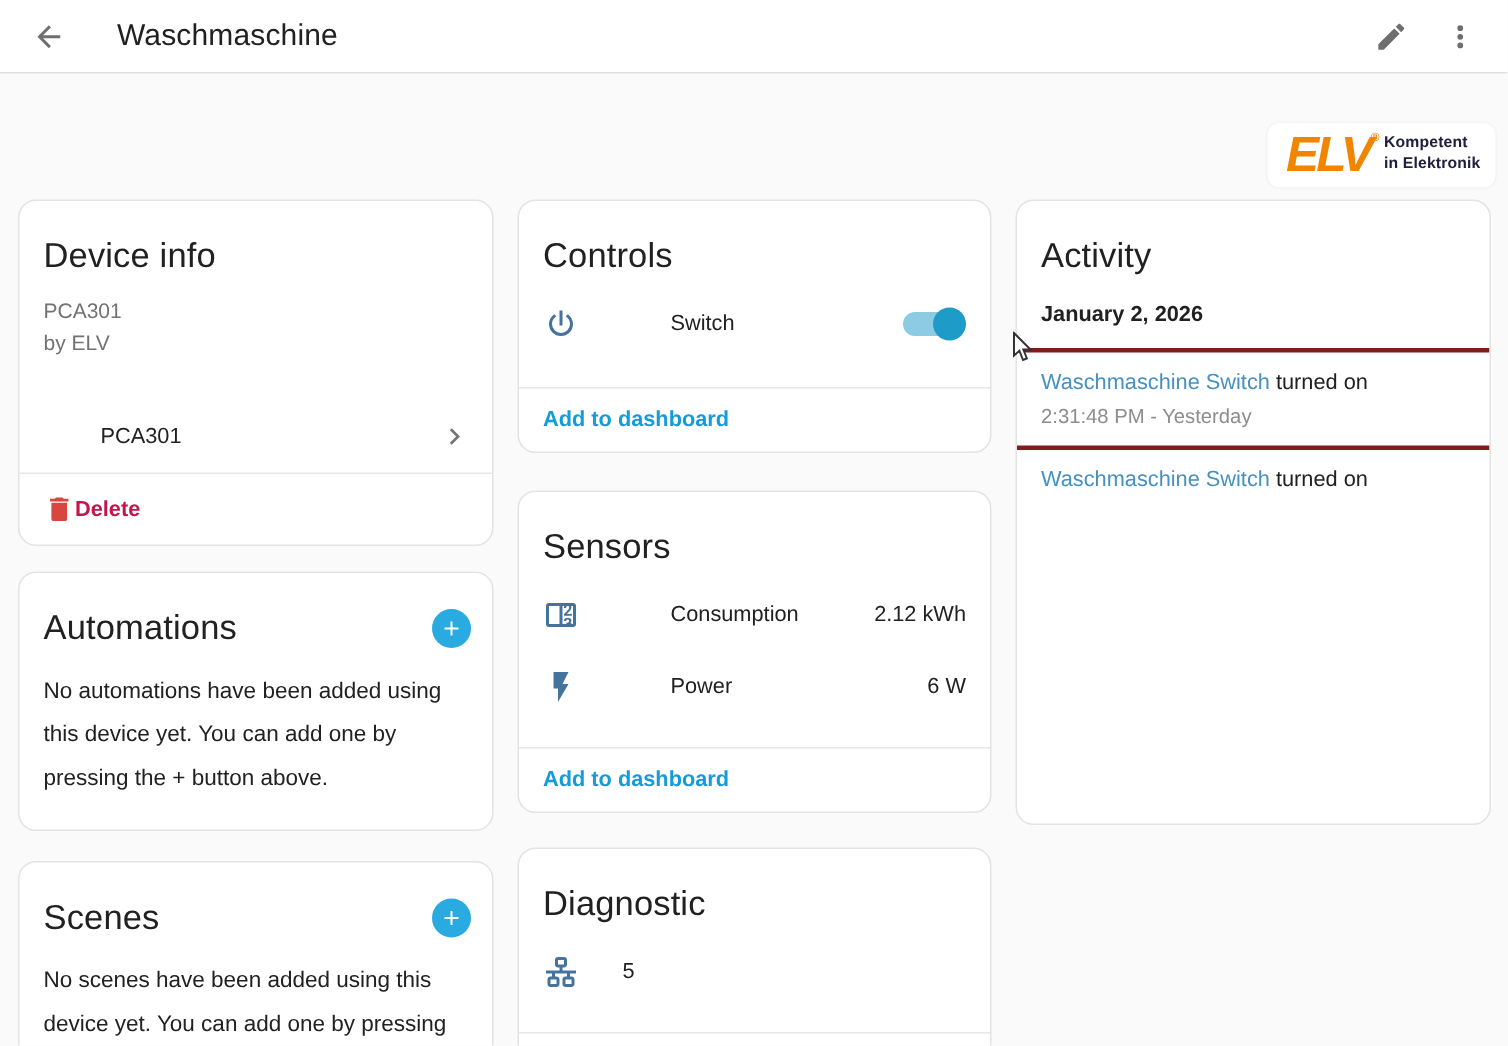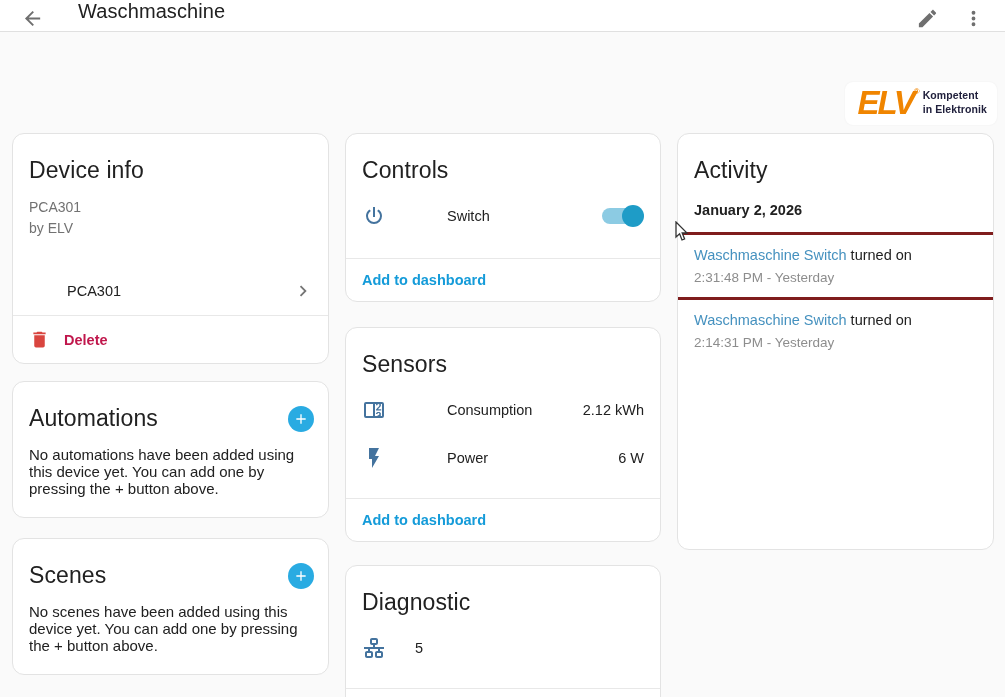--- a/index.html
+++ b/index.html
@@ -6,24 +6,24 @@
   html, body {
     width: 1005px; height: 697px;
     font-family: "Liberation Sans", sans-serif;
     background: #fafafa;
     color: #212121;
     overflow: hidden;
     position: relative;
   }
   
   .app-header {
-    position: absolute; top: 0; left: 0; right: 0; height: 32px;
+    position: absolute; top: 0; left: 0; right: 0; height: 49px;
     background: #ffffff;
     border-bottom: 1px solid #e0e0e0;
-    display: flex; 
+    display: flex; align-items: center;
     padding: 0 14px;
     z-index: 20;
   }
   .icon-btn {
     width: 36px; height: 36px; border: none; background: transparent;
     display: flex; align-items: center; justify-content: center;
     color: #6f6f6f; cursor: pointer; border-radius: 50%;
   }
   .icon-btn svg { width: 23px; height: 23px; fill: currentColor; }
   .header-title {
@@ -92,30 +92,30 @@
   .dev-secondary div { margin-bottom: 0; }
   .config-row {
     margin-top: 28px;
     display: flex; align-items: center;
     padding: 13px 14px 13px 54px;
     cursor: pointer; font-size: 14.5px; color: #212121;
   }
   .config-row .grow { flex: 1; }
   .chev { width: 22px; height: 22px; fill: #757575; }
   .delete-row {
-    display: flex; align-items: center; gap: 14px;
+    display: flex; align-items: center; gap: 0;
     padding: 13px 16px; cursor: pointer;
   }
   .delete-row svg { width: 21px; height: 21px; fill: #d9453f; }
   .delete-label { color: #c0174c; font-weight: bold; font-size: 14.5px; }
 
   
   .empty-text {
     padding: 6px 16px 20px 16px;
-    font-size: 15px; line-height: 17px; color: #212121;
+    font-size: 15px; line-height: 29px; color: #212121;
   }
   .mb17 { margin-bottom: 17px; }
   .mb20 { margin-bottom: 20px; }
   .mb25 { margin-bottom: 25px; }
   .mb27 { margin-bottom: 23px; }
 
   
   .entity-row {
     display: flex; align-items: center;
     padding: 12px 16px; cursor: pointer; gap: 29px;
@@ -294,21 +294,20 @@
           <span class="log-action">turned on</span>
         </div>
         <div class="log-time">2:31:48 PM - Yesterday</div>
       </div>
 
       <div class="log-entry">
         <div class="log-line">
           <span class="log-entity">Waschmaschine Switch</span>
           <span class="log-action">turned on</span>
         </div>
-        <div class="log-time">2:14:31 PM - Yesterday</div>
       </div>
     </div>
   </div>
 </div>
 
 <div class="cursor">
   <svg width="18" height="22" viewBox="0 0 18 22">
     <path d="M1,1 L1,16 L4.6,12.8 L7,19 L9.6,18 L7.2,12 L12,12 Z" fill="#ffffff" stroke="#333333" stroke-width="1.3"></path>
   </svg>
 </div>

